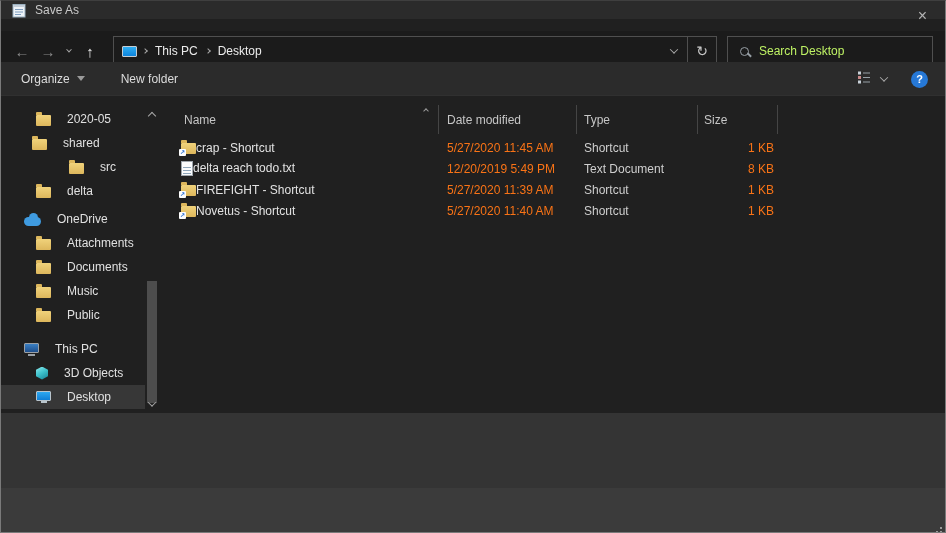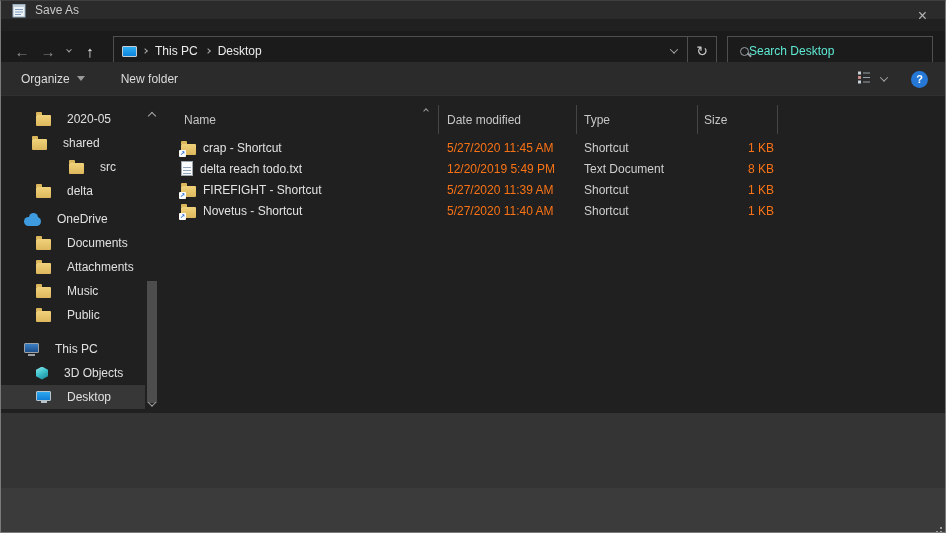--- a/index.html
+++ b/index.html
@@ -26,21 +26,21 @@
   .nav-chev-btn { width:16px; height:30px; display:flex; align-items:center; justify-content:center; }
   .addressbar { flex:1; height:30px; margin-left:10px; border:1px solid #4f4f4f; background:#1b1b1b;
                 display:flex; align-items:center; padding:0 10px 0 8px; }
   .crumb { color:#ececec; font-size:12px; padding:0 2px; }
   .crumb-sep { margin:0 6px; }
   .addr-spacer { flex:1; }
   .refresh-btn { width:30px; height:30px; margin-left:-1px; border:1px solid #4f4f4f;
                  display:flex; align-items:center; justify-content:center; color:#c8c8c8; font-size:14px; }
   .searchbox { width:206px; height:30px; margin-left:10px; border:1px solid #4f4f4f; background:#1b1b1b;
                display:flex; align-items:center; padding-left:12px; }
-  .search-ph { color:#5eead4; font-size:12px; }
+  .search-ph { margin-left:10px; color:#bef264; font-size:12px; }
 
   
   .toolbar { position:absolute; top:61px; left:0; right:0; height:34px; background:#2b2b2b;
              display:flex; align-items:center; border-bottom:1px solid #303030; }
   .tb-btn { display:flex; align-items:center; gap:7px; color:#dcdcdc; font-size:12px; padding:0 8px; height:100%; }
   .tb-btn.first { margin-left:12px; }
   .tb-btn.second { margin-left:20px; }
   .tri-down { width:0; height:0; border-left:4px solid transparent; border-right:4px solid transparent;
               border-top:5px solid #9a9a9a; }
   .tb-right { position:absolute; right:17px; top:0; height:34px; display:flex; align-items:center; }
@@ -77,21 +77,21 @@
   .filelist { position:absolute; left:160px; top:0; right:0; bottom:0; }
   .headers { display:flex; height:29px; }
   .hcell { display:flex; align-items:center; border-right:1px solid #454545; color:#c6c6c6; font-size:12px; }
   .h-name { width:278px; padding-left:23px; position:relative; }
   .h-date { width:138px; padding-left:8px; }
   .h-type { width:121px; padding-left:7px; }
   .h-size { width:80px;  padding-left:6px; }
   .sortcaret { position:absolute; right:10px; top:4px; border-color:#9a9a9a; }
   .rows { padding-top:3px; }
   .frow-item { height:21px; display:flex; align-items:center; font-size:12px; }
-  .c-name { width:278px; display:flex; align-items:flex-end; gap:7px; padding-left:20px; color:#e2e2e2; }
+  .c-name { width:278px; display:flex; align-items:flex-start; gap:0; padding-left:20px; color:#e2e2e2; }
   .c-date { width:138px; padding-left:8px; color:#f97316; }
   .c-type { width:121px; padding-left:7px; color:#cfcfcf; }
   .c-size { width:80px; text-align:right; padding-right:4px; color:#f97316; }
 
   
   .ic { flex:0 0 auto; display:inline-block; }
   .ic-folder { position:relative; width:15px; height:11px; border-radius:1px;
                background:linear-gradient(#f0d27b,#ddb75c); margin-top:2px; }
   .ic-folder::before { content:""; position:absolute; top:-3px; left:0; width:6px; height:3px;
                        border-radius:1px 1px 0 0; background:#ddb75c; }
@@ -228,25 +228,25 @@
           <div class="side-item" style="padding-left: 35px;">
             <span class="ic ic-folder"></span>
             <span class="slabel">delta</span>
           </div>
           <div class="side-item gap-sm" style="padding-left: 23px;">
             <span class="ic ic-cloud"></span>
             <span class="slabel">OneDrive</span>
           </div>
           <div class="side-item" style="padding-left: 35px;">
             <span class="ic ic-folder"></span>
+            <span class="slabel">Attachments</span>
+          </div>
+          <div class="side-item" style="padding-left: 35px;">
+            <span class="ic ic-folder"></span>
             <span class="slabel">Documents</span>
-          </div>
-          <div class="side-item" style="padding-left: 35px;">
-            <span class="ic ic-folder"></span>
-            <span class="slabel">Attachments</span>
           </div>
           <div class="side-item" style="padding-left: 35px;">
             <span class="ic ic-folder"></span>
             <span class="slabel">Music</span>
           </div>
           <div class="side-item" style="padding-left: 35px;">
             <span class="ic ic-folder"></span>
             <span class="slabel">Public</span>
           </div>
           <div class="side-item gap-md" style="padding-left: 23px;">

